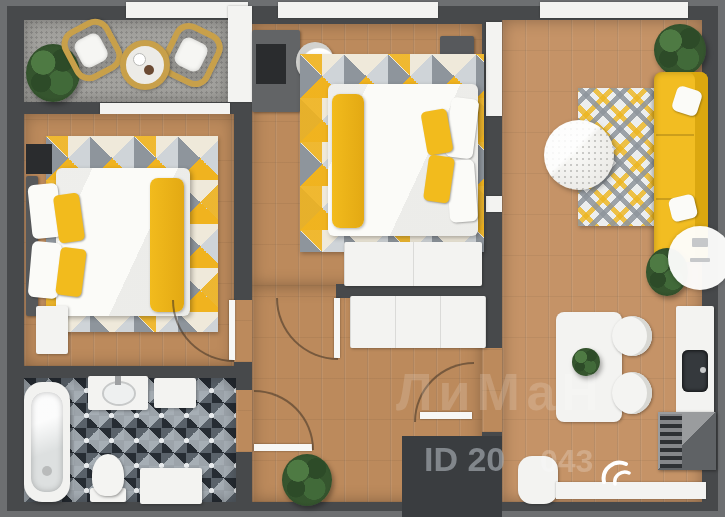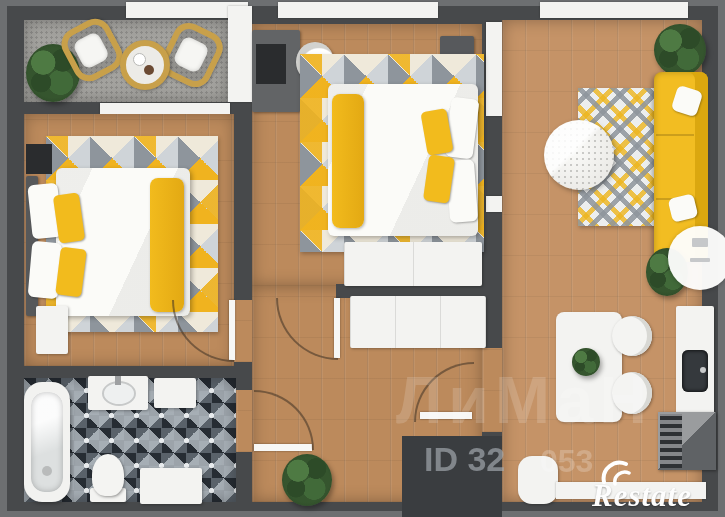--- a/index.html
+++ b/index.html
@@ -98,21 +98,21 @@
   .arc-tl{border-top-width:2px; border-left-width:2px; border-top-left-radius:100%;}
   
   .tub{background:#f2f2f0; border-radius:18px; box-shadow:1px 1px 4px rgba(0,0,0,.4);}
   .tub-in{background:#dde0e0; border-radius:14px; box-shadow:inset 0 0 6px rgba(0,0,0,.25);
           background-image:linear-gradient(160deg, rgba(255,255,255,.9) 0 30%, transparent 60%);}
   .sink-oval{background:#eef0f0; border:2px solid #c7c9c9; border-radius:50%;}
   .dark-sink{background:#35393d; border-radius:6px; box-shadow:inset 0 0 4px #000;}
   
   .wm{pointer-events:none; white-space:nowrap; font-weight:bold;}
   .wm-etagi{font-size:86px; letter-spacing:-2px; color:rgba(242,227,219,.5);}
-  .wm-liman{font-size:66px; letter-spacing:6px; color:rgba(255,255,255,.16);}
+  .wm-liman{font-size:52px; letter-spacing:6px; color:rgba(255,255,255,.16);}
   .wm-id1{font-size:34px; color:rgba(168,174,179,.65);}
   .wm-id2{font-size:32px; color:rgba(255,255,255,.22);}
   .badge{background:rgba(253,253,252,.96); border-radius:50%; box-shadow:0 1px 4px rgba(0,0,0,.25);}
   .badge-line{background:#c6c8ca; border-radius:1px;}
   .restate-text{font-family:"Liberation Serif", serif; font-style:italic; font-weight:bold;
     font-size:31px; color:#fdfdfd; text-shadow:0 1px 2px rgba(0,0,0,.35); letter-spacing:1px;}
 </style>
 </head>
 <body>
 
@@ -223,26 +223,25 @@
   <div class="abs white-box" style="left:88px;top:376px;width:60px;height:34px">
     <div class="abs sink-oval" style="left:14px;top:5px;width:30px;height:21px"></div>
     <div class="abs" style="left:27px;top:0px;width:6px;height:9px;background:#9ea0a2"></div>
   </div>
   <div class="abs white-box" style="left:154px;top:378px;width:42px;height:30px"></div>
   <div class="abs white-box" style="left:90px;top:488px;width:36px;height:14px"></div>
   <div class="abs" style="left:92px;top:454px;width:32px;height:42px;background:#f4f4f2;border-radius:50% 50% 40% 40%;box-shadow:1px 1px 3px rgba(0,0,0,.4)"></div>
   <div class="abs white-box" style="left:140px;top:468px;width:62px;height:36px"></div>
 
   <div class="abs wm wm-liman" style="left:396px;top:362px;z-index:30">ЛиМаН</div>
-  <div class="abs wm wm-id1" style="left:424px;top:440px;z-index:31">ID 32</div>
-  <div class="abs wm wm-id2" style="left:540px;top:443px;z-index:31">053</div>
+  <div class="abs wm wm-id1" style="left:424px;top:440px;z-index:31">ID 20</div>
+  <div class="abs wm wm-id2" style="left:540px;top:443px;z-index:31">043</div>
 
   <div class="abs" style="left:590px;top:460px;width:135px;height:56px;z-index:40">
     <span class="abs" style="left:10px;top:0px">
       <svg width="36" height="26" viewBox="0 0 36 26">
         <path d="M4 22 A16 16 0 0 1 26 4" fill="none" stroke="#ffffff" stroke-width="4" stroke-linecap="round"></path>
         <path d="M15 24 A10 10 0 0 1 29 13" fill="none" stroke="#ffffff" stroke-width="3.5" stroke-linecap="round"></path>
       </svg>
     </span>
-    <span class="abs restate-text" style="left:2px;top:18px">Restate</span>
   </div>
 
 </div>
 
 </body></html>

